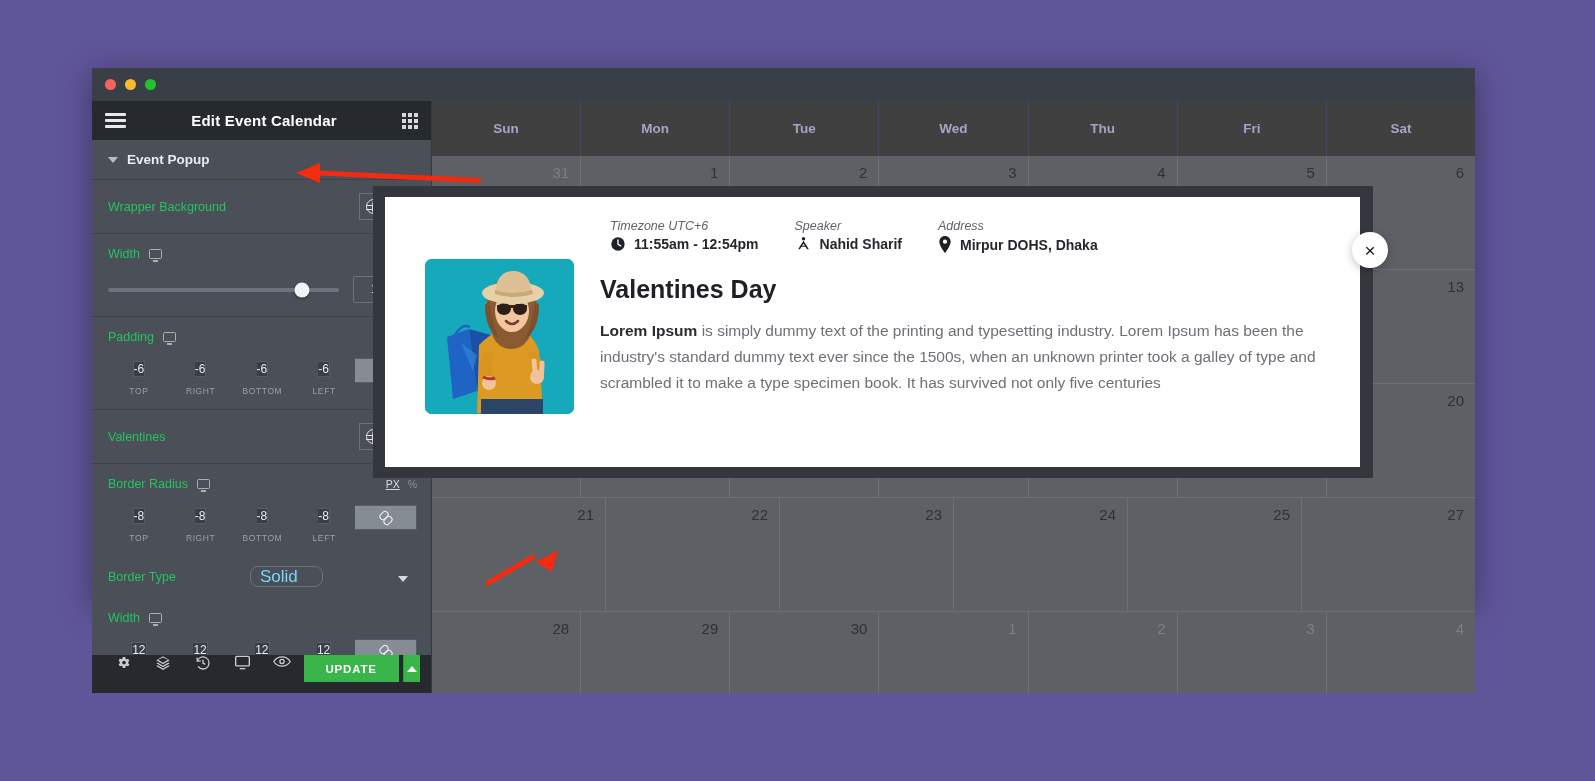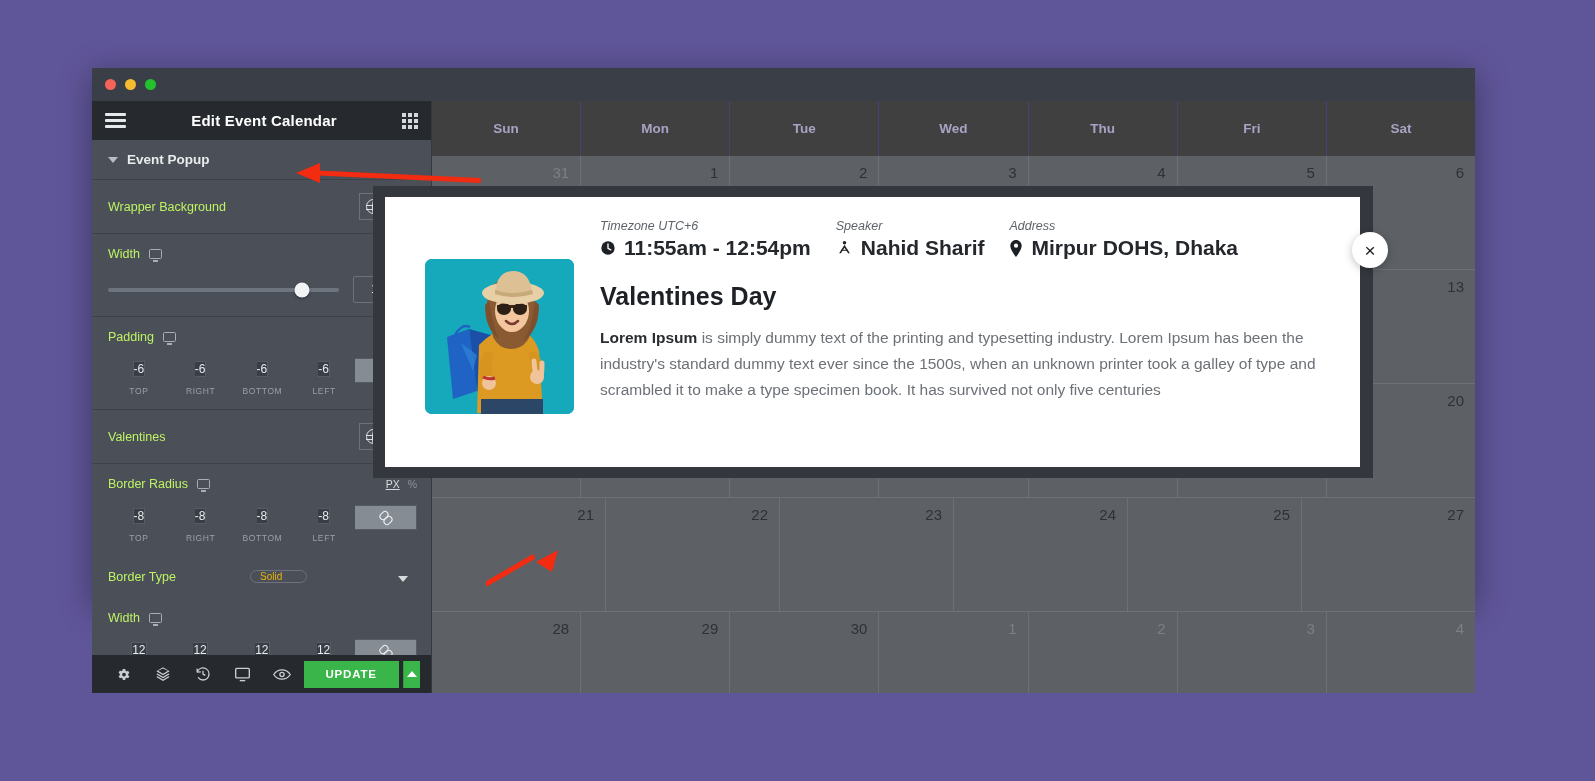--- a/index.html
+++ b/index.html
@@ -65,21 +65,21 @@
   }
   .caret { width: 0; height: 0; border-left: 5px solid transparent; border-right: 5px solid transparent; border-top: 6px solid #b9bdc3; }
   .section-head .label { color: #e9ebed; font-size: 13.5px; font-weight: bold; }
 
   .row {
     padding: 13px 14px 13px 16px;
     border-bottom: 1px solid #3d424a;
   }
   .row.nb { border-bottom: none; }
   .row-top { display: flex; align-items: center; justify-content: space-between; }
-  .row-label { color: #bef264; font-size: 12.5px; display: flex; align-items: center; gap: 9px; }
+  .row-label { color: #22c55e; font-size: 12.5px; display: flex; align-items: center; gap: 9px; }
   .monitor-ico {
     width: 13px; height: 10px; border: 1.6px solid #a9aeb5; border-radius: 1.5px;
     position: relative;
   }
   .monitor-ico::after {
     content:''; position: absolute; left: 3px; bottom: -4px; width: 5px; height: 2px; background:#a9aeb5;
   }
   .unit-toggle { display: flex; gap: 8px; align-items: baseline; }
   .unit-toggle .u { color: #8d939b; font-size: 10.5px; }
   .unit-toggle .u.active { color: #d7dadd; text-decoration: underline; }
@@ -143,38 +143,38 @@
     content:''; position: absolute; width: 8px; height: 5px;
     border: 1.6px solid #f0f2f4; border-radius: 4px;
   }
   .chain::before { left: 0; top: 1px; transform: rotate(-45deg); }
   .chain::after { left: 4px; top: 6px; transform: rotate(-45deg); }
 
   
   .sel-wrap { position: relative; width: 167px; }
   .sel {
     width: 100%; height: 28px; background: #4a4f58; border: 1px solid #6c727b;
-    color: #eab308; font-size: 10px; padding: 0 24px 0 9px; line-height: 26px;
+    color: #7dd3fc; font-size: 17px; padding: 0 24px 0 9px; line-height: 26px;
     border-radius: 8px; cursor: pointer;
   }
   .sel-arrow {
     position: absolute; right: 9px; top: 12px;
     width: 0; height: 0; border-left: 5px solid transparent; border-right: 5px solid transparent;
     border-top: 6px solid #d7dadd; pointer-events: none;
   }
 
   
   #panel-scrollbar {
     position: absolute; right: 3px; top: 52px; width: 6px; height: 102px;
     background: #6d737c; border-radius: 3px; cursor: pointer;
   }
 
   
   #panel-footer {
-    height: 38px; background: #26292e; display: flex; align-items: center;
+    height: 38px; background: #26292e; display: flex; align-items: flex-start;
     padding: 0 0 0 14px; gap: 4px; flex-shrink: 0;
   }
   .foot-ico {
     width: 48px; display: flex; align-items: center; justify-content: center;
     cursor: pointer; color: #c9ced4;
   }
   #update-btn {
     margin-left: auto; height: 27px; background: #39b54a; color: #fff;
     font-size: 11.5px; font-weight: bold; letter-spacing: .8px;
     padding: 0 22px; display: flex; align-items: center; cursor: pointer;
@@ -229,27 +229,27 @@
     width: 975px; height: 270px; background: #fff;
     z-index: 11; display: flex; padding: 22px 28px 22px 40px; gap: 26px;
   }
   #popup-thumb {
     width: 149px; height: 155px; border-radius: 7px; flex-shrink: 0;
     margin-top: 40px;
     background: #14a8b8;
     position: relative; overflow: hidden;
   }
   #popup-body { flex: 1; min-width: 0; }
-  .meta-row { display: flex; gap: 25px; align-items: flex-start; }
+  .meta-row { display: flex; gap: 36px; align-items: flex-start; margin-left: 10px; }
   .meta-item .meta-cap {
     color: #5e646b; font-size: 12.5px; font-style: italic; margin-bottom: 3px; display: block;
   }
   .meta-val {
     display: flex; align-items: center; gap: 8px;
-    color: #24272b; font-size: 21px; font-weight: bold;
+    color: #24272b; font-size: 14px; font-weight: bold;
   }
   .ic { flex-shrink: 0; display: inline-flex; }
   #event-title {
     color: #1d2024; font-size: 25px; font-weight: bold; margin: 22px 0 14px;
   }
   #event-desc {
     color: #6c7177; font-size: 15.5px; line-height: 1.68;
   }
   #event-desc b { color: #2a2e32; }
   #popup-close {

